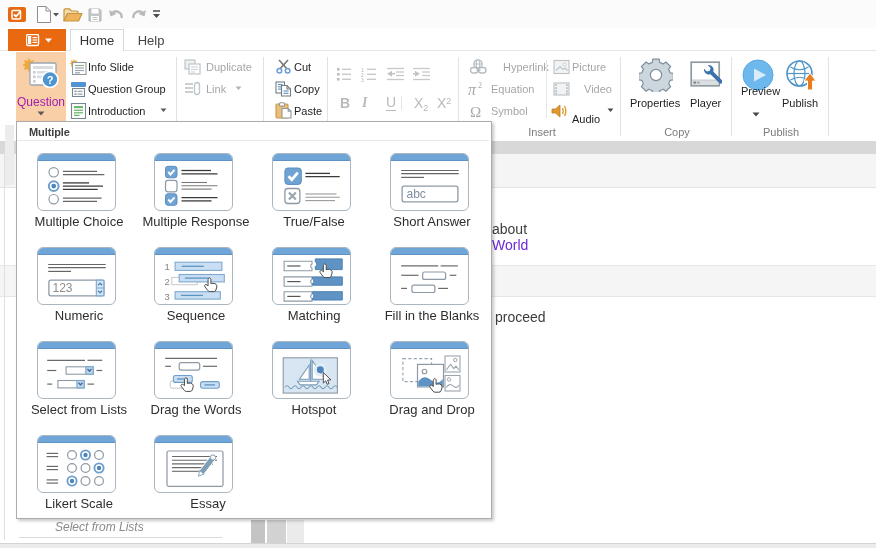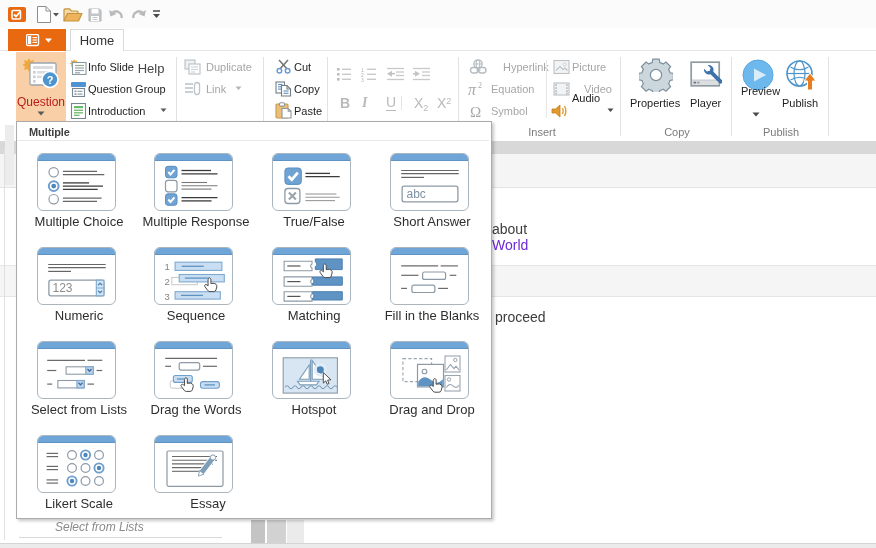--- a/index.html
+++ b/index.html
@@ -74,36 +74,36 @@
 <svg class="ab" style="left:26px;top:34px;" width="30" height="13" viewBox="0 0 30 13">
   <rect x="0.5" y="0.5" width="12" height="11" rx="1.5" fill="none" stroke="#fff" stroke-width="1.4"></rect>
   <rect x="2" y="2" width="3.2" height="8" fill="#fff"></rect>
   <line x1="6.5" y1="3.6" x2="11" y2="3.6" stroke="#fff" stroke-width="1.2"></line>
   <line x1="6.5" y1="6" x2="11" y2="6" stroke="#fff" stroke-width="1.2"></line>
   <line x1="6.5" y1="8.4" x2="11" y2="8.4" stroke="#fff" stroke-width="1.2"></line>
   <path d="M19 4.5 L26 4.5 L22.5 8.5 Z" fill="#fff"></path>
 </svg>
 <div class="ab" style="left:70px;top:29px;width:54px;height:22px;background:#fff;border:1px solid #d9d9d9;border-bottom:none;box-sizing:border-box;"></div>
 <div class="ab" style="left:70px;top:33px;width:54px;text-align:center;font-size:13px;color:#333;">Home</div>
-<div class="ab" style="left:124px;top:33px;width:54px;text-align:center;font-size:13px;color:#444;margin-top:28px;">Help</div>
+<div class="ab" style="left:124px;top:33px;width:54px;text-align:center;font-size:13px;color:#444;">Help</div>
 
 <div class="ab" style="left:16px;top:52px;width:50px;height:69px;background:#f9cfa7;"></div>
 <svg class="ab" style="left:23px;top:58px;" width="36" height="32" viewBox="0 0 36 32">
   <path d="M6 0 l1.6 3 3.4-1 -1 3.4 3 1.6 -3 1.6 1 3.4 -3.4-1 -1.6 3 -1.6-3 -3.4 1 1-3.4 -3-1.6 3-1.6 -1-3.4 3.4 1 z" fill="#f0a83c"></path>
   <rect x="7" y="5" width="26" height="22" rx="1.5" fill="#fff" stroke="#9aa7b2" stroke-width="1.3"></rect>
   <rect x="10" y="8" width="20" height="3" fill="#d9dde0"></rect>
   <rect x="10" y="13" width="2.6" height="2.6" fill="#c7cdd2"></rect>
   <rect x="14" y="13" width="12" height="2.6" fill="#d9dde0"></rect>
   <rect x="10" y="17.5" width="2.6" height="2.6" fill="#c7cdd2"></rect>
   <rect x="14" y="17.5" width="12" height="2.6" fill="#d9dde0"></rect>
   <rect x="10" y="22" width="2.6" height="2.6" fill="#c7cdd2"></rect>
   <circle cx="27" cy="21.5" r="8" fill="#4e95d0" stroke="#fff" stroke-width="1.6"></circle>
   <text x="27" y="26" text-anchor="middle" font-size="11" font-weight="bold" fill="#fff" font-family="Liberation Sans">?</text>
 </svg>
-<div class="ab" style="left:16px;top:95px;width:50px;text-align:center;font-size:12px;color:#b91c1c;">Question</div>
+<div class="ab" style="left:16px;top:95px;width:50px;text-align:center;font-size:12px;color:#a21caf;">Question</div>
 <svg class="ab" style="left:37px;top:111px;" width="8" height="5" viewBox="0 0 8 5">
     <path d="M0.5 0.5 h7 l-3.5 4 z" fill="#5a5a5a"></path>
   </svg>
 
 <svg class="ab" style="left:70px;top:59px;" width="17" height="16" viewBox="0 0 17 16">
   <path d="M4 0 l1 2 2.2-.7 -.7 2.2 2 1 -2 1 .7 2.2 -2.2-.7 -1 2 -1-2 -2.2.7 .7-2.2 -2-1 2-1 -.7-2.2 2.2.7 z" fill="#f0a83c"></path>
   <rect x="2.5" y="3.5" width="13.5" height="12" fill="#fff" stroke="#8a989f" stroke-width="1.1"></rect>
   <line x1="5" y1="6.5" x2="14" y2="6.5" stroke="#8fb08f" stroke-width="1.2"></line>
   <line x1="5" y1="9" x2="14" y2="9" stroke="#9aa5ab" stroke-width="1.2"></line>
   <line x1="5" y1="11.5" x2="14" y2="11.5" stroke="#9aa5ab" stroke-width="1.2"></line>
@@ -256,21 +256,21 @@
       <rect x="13" y="9.2" width="1.8" height="1.8"></rect>
       <rect x="13" y="11.6" width="1.8" height="1.8"></rect>
   </g>
 </svg>
 <div class="ab lbl dis" style="left:572px;top:83px;margin-left:12px;">Video</div>
 <svg class="ab" style="left:551px;top:103px;" width="19" height="16" viewBox="0 0 19 16">
   <path d="M1 6 H4.5 L9 2 V14 L4.5 10 H1 Z" fill="#e1982f" stroke="#c07f1c" stroke-width="0.8"></path>
   <path d="M11.5 5 Q13 8 11.5 11" fill="none" stroke="#e1982f" stroke-width="1.4"></path>
   <path d="M13.5 3 Q16.2 8 13.5 13" fill="none" stroke="#e1982f" stroke-width="1.4"></path>
 </svg>
-<div class="ab lbl" style="left:572px;top:92px;">Audio</div>
+<div class="ab lbl" style="left:572px;top:113px;">Audio</div>
 <svg class="ab" style="left:607px;top:108px;" width="7" height="5" viewBox="0 0 7 5">
     <path d="M0.5 0.5 h6 l-3 3.6 z" fill="#4a4a4a"></path>
   </svg>
 <div class="ab grplbl" style="left:502px;top:126px;width:80px;">Insert</div>
 <div class="ab vsep" style="left:620px;top:57px;height:79px;"></div>
 
 <svg class="ab" style="left:639px;top:58px;" width="34" height="34" viewBox="0 0 34 34">
   <g transform="translate(17,17)">
     <g fill="#ccd6dd" stroke="#7e909d" stroke-width="1.2">
       <path d="M-3.2 -15.8 h6.4 l0.6 3.4 a12.6 12.6 0 0 1 3.4 1.4 l2.8-2 4.6 4.6 -2 2.8 a12.6 12.6 0 0 1 1.4 3.4 l3.4.6 v6.4 l-3.4.6 a12.6 12.6 0 0 1 -1.4 3.4 l2 2.8 -4.6 4.6 -2.8-2 a12.6 12.6 0 0 1 -3.4 1.4 l-.6 3.4 h-6.4 l-.6-3.4 a12.6 12.6 0 0 1 -3.4-1.4 l-2.8 2 -4.6-4.6 2-2.8 a12.6 12.6 0 0 1 -1.4-3.4 l-3.4-.6 v-6.4 l3.4-.6 a12.6 12.6 0 0 1 1.4-3.4 l-2-2.8 4.6-4.6 2.8 2 a12.6 12.6 0 0 1 3.4-1.4 z"></path>

